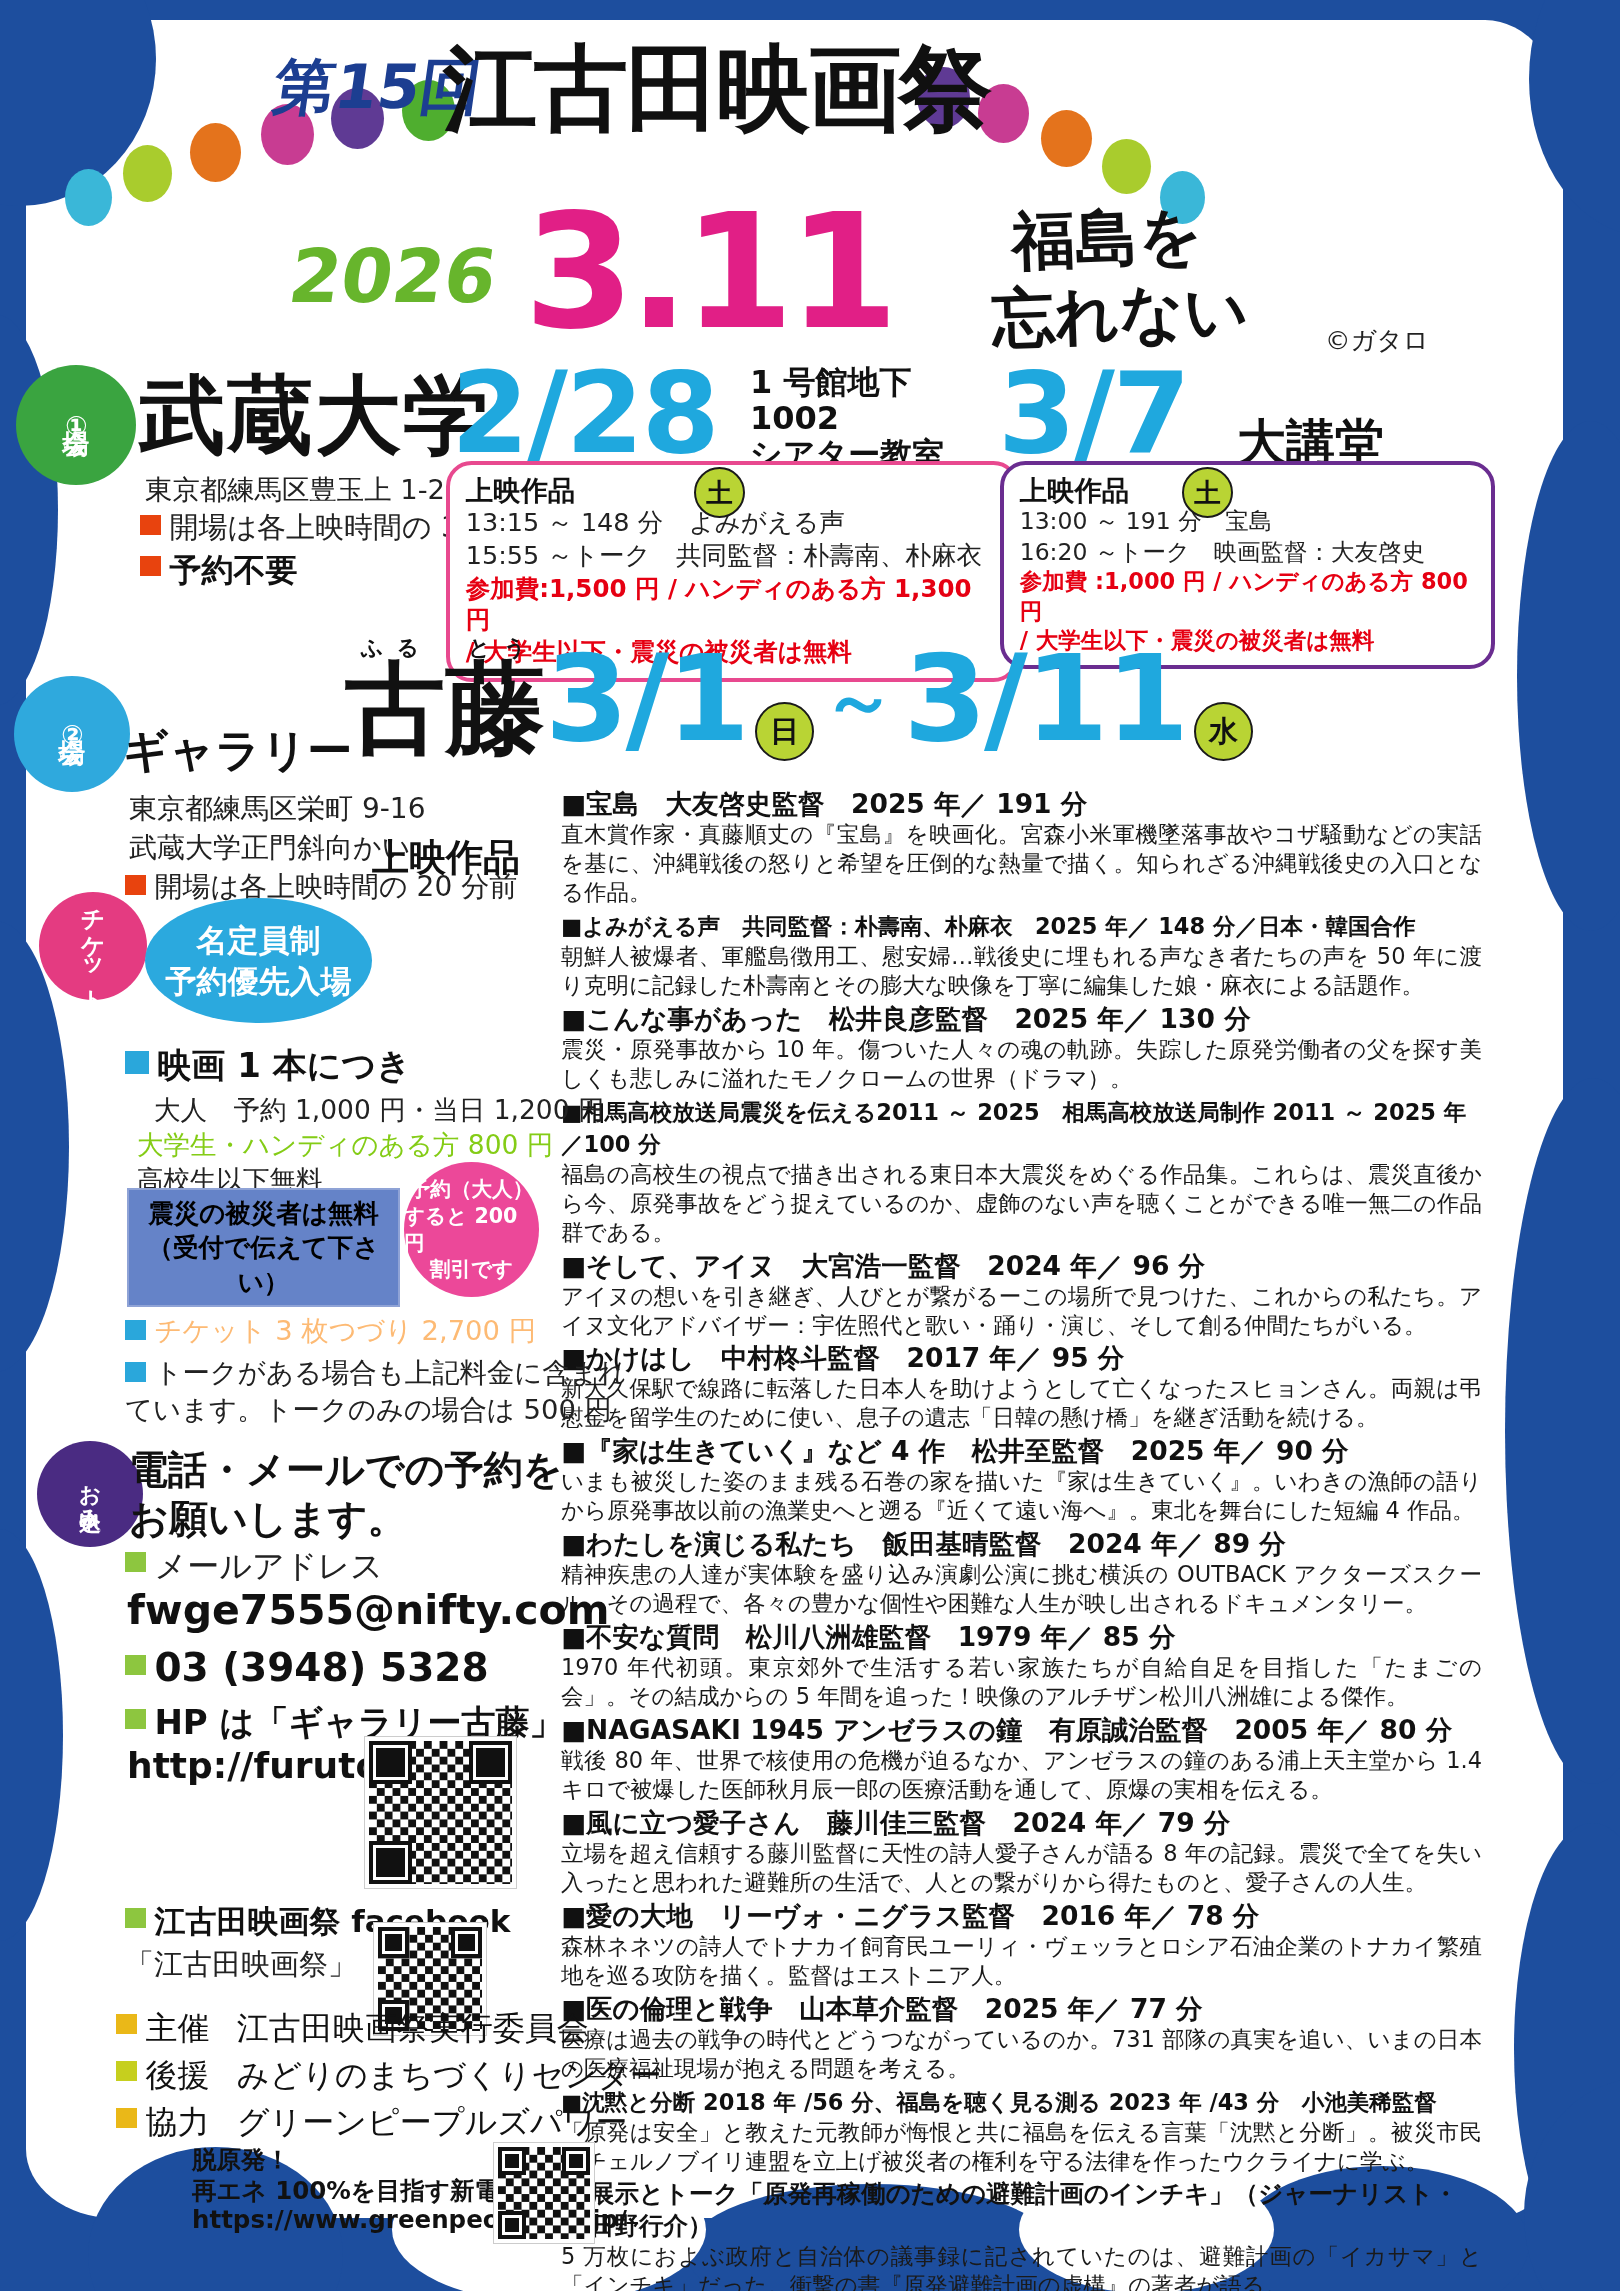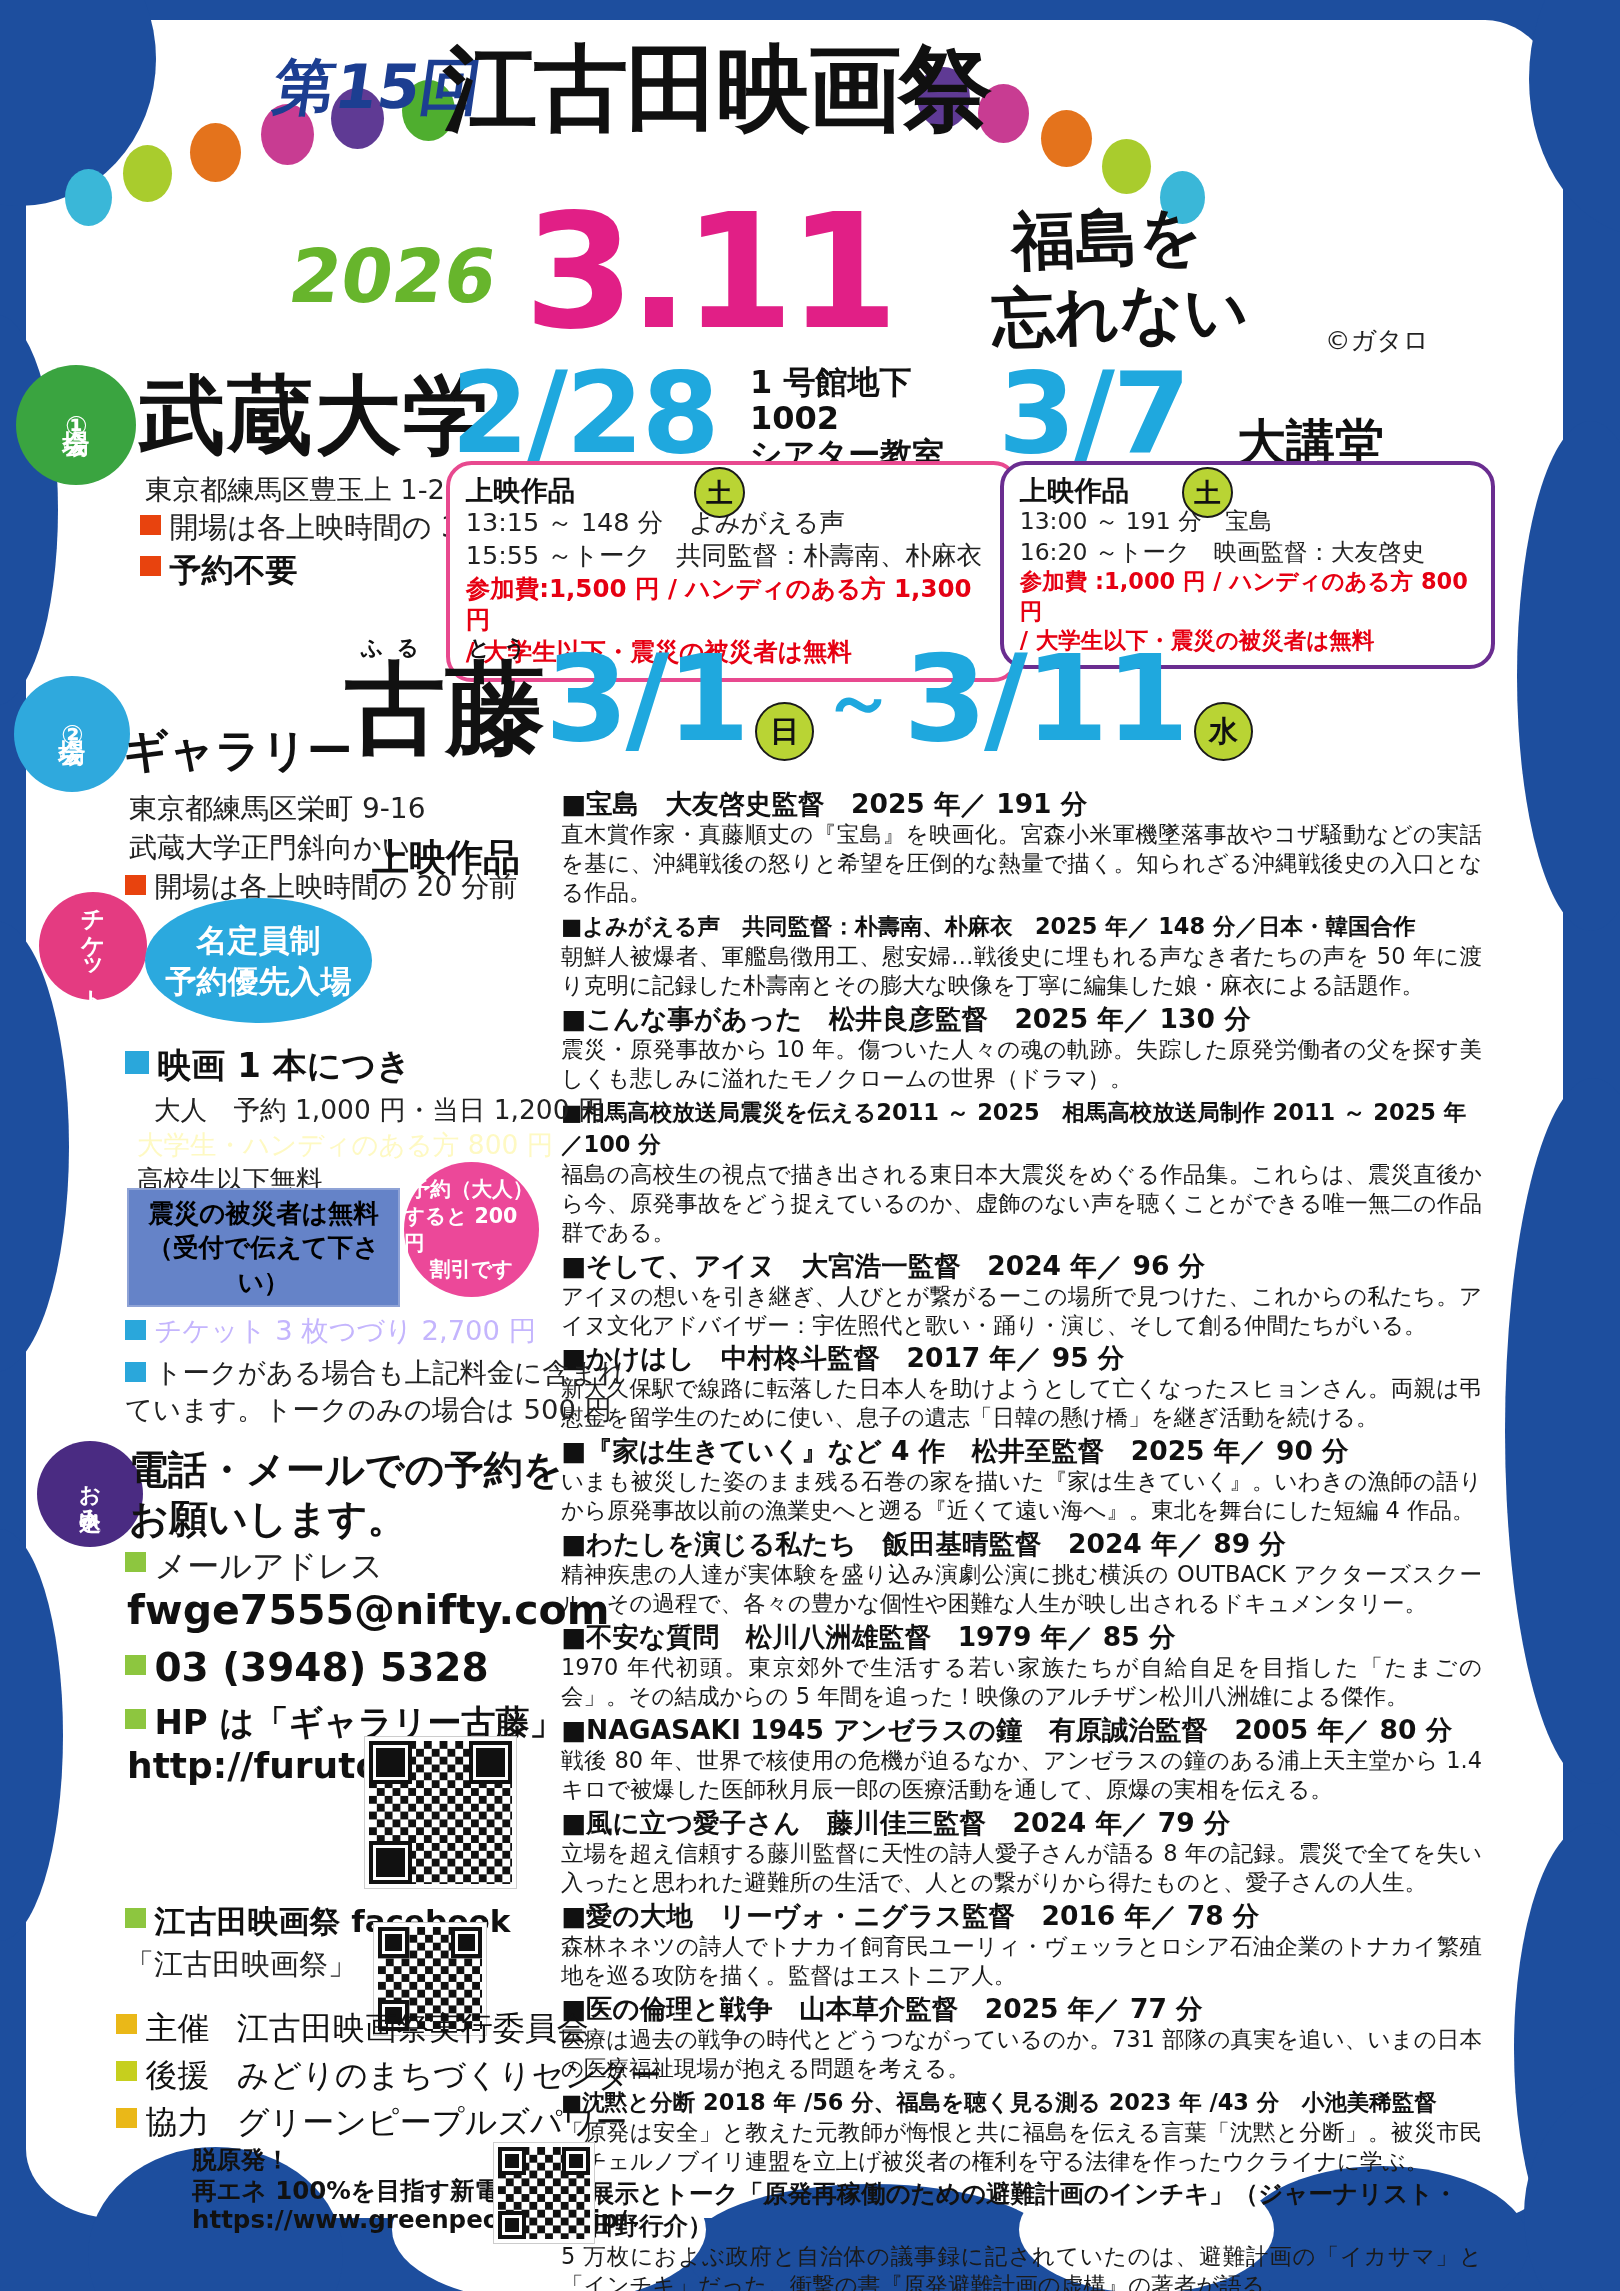--- a/index.html
+++ b/index.html
@@ -225,34 +225,34 @@
   <div class="v-badge" style="left:39px;top:892px;width:108px;height:108px;background:#e43b81;font-size:23.5px;">チケット</div>
   <div id="tk-oval">
     <span>名定員制</span>
     <span>予約優先入場</span>
   </div>
   <div class="row" style="left:125px;top:1043px;">
     <span class="sq sq-cyan" style="width:23.5px;height:23.5px;margin-top:7.8px;"></span>
     <span style="font-size:34px;font-weight:900;color:#111;">映画 1 本につき</span>
   </div>
   <div class="abs" style="left:154px;top:1092px;font-size:26.5px;color:#222;">大人　予約 1,000 円・当日 1,200 円</div>
-  <div class="abs" style="left:137px;top:1127px;font-size:26.5px;color:#fef9c3;">大学生・ハンディのある方 800 円</div>
+  <div class="abs" style="left:137px;top:1127px;font-size:26.5px;color:#84cc16;">大学生・ハンディのある方 800 円</div>
   <div class="abs" style="left:137px;top:1162px;font-size:26.5px;color:#222;">高校生以下無料</div>
   <div id="tk-freebox">
     <div>震災の被災者は無料</div>
     <div>（受付で伝えて下さい）</div>
   </div>
   <div id="tk-disc">
     <span>予約（大人）</span>
     <span>すると 200 円</span>
     <span>割引です</span>
   </div>
   <div class="row" style="left:125px;top:1313px;">
     <span class="sq sq-cyan"></span>
-    <span style="font-size:27.4px;color:#c4b5fd;">チケット 3 枚つづり 2,700 円</span>
+    <span style="font-size:27.4px;color:#fdba74;">チケット 3 枚つづり 2,700 円</span>
   </div>
   <div class="row" style="left:125px;top:1355px;">
     <span class="sq sq-cyan"></span>
     <span style="font-size:27.4px;color:#222;">トークがある場合も上記料金に含まれ</span>
   </div>
   <div class="abs" style="left:125px;top:1392px;font-size:27.4px;color:#222;">ています。トークのみの場合は 500 円</div>
 
   <div class="v-badge" style="left:37px;top:1441px;width:106px;height:106px;background:#4a2b82;font-size:21.6px;">お申込み</div>
   <div class="abs" style="left:129px;top:1443px;font-size:39px;font-weight:900;color:#111;">電話・メールでの予約を</div>
   <div class="abs" style="left:129px;top:1492px;font-size:39px;font-weight:900;color:#111;">お願いします。</div>

